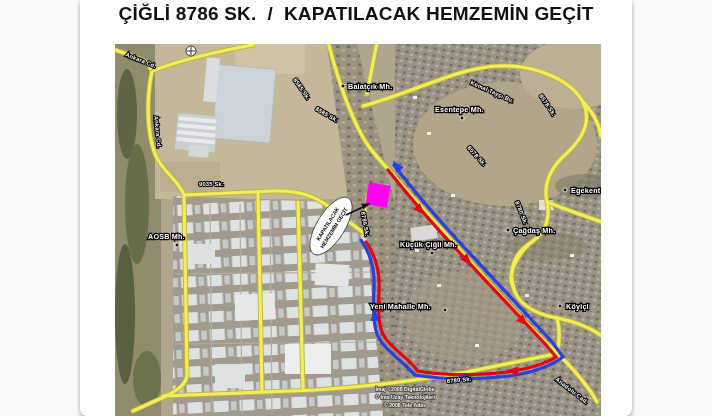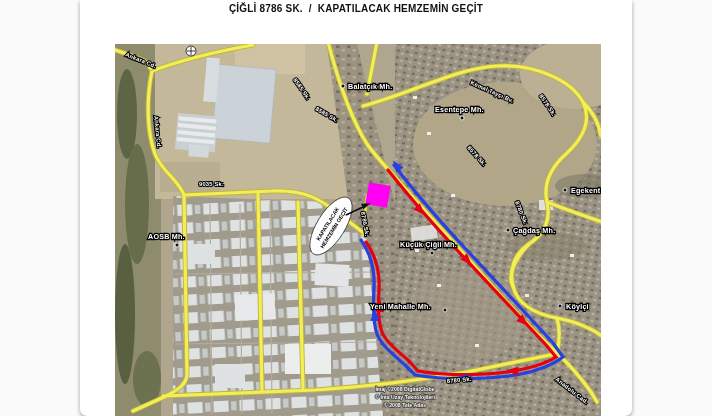--- a/index.html
+++ b/index.html
@@ -1,20 +1,20 @@
 <!DOCTYPE html>
 <html><head>
 <meta charset="utf-8">
 <style>
   html,body{margin:0;padding:0;background:#fafafa;font-family:"Liberation Sans",sans-serif;}
   .stage{position:relative;width:712px;height:416px;overflow:hidden;background:#fafafa;}
   .card{position:absolute;left:80px;top:0;width:552px;height:416px;background:#ffffff;
         border-radius:0 0 7px 7px;box-shadow:0 2px 4px rgba(0,0,0,.35);overflow:hidden;}
   .title{position:absolute;left:0;top:3px;width:100%;text-align:center;
-         font-size:10px;font-weight:bold;color:#111;letter-spacing:.2px;white-space:pre;}
+         font-size:19px;font-weight:bold;color:#111;letter-spacing:.2px;white-space:pre;}
   .map{position:absolute;left:35px;top:44px;width:486px;height:372px;overflow:hidden;}
   svg{display:block}
   .nbh{font-size:7.2px;font-weight:bold;fill:#fff;stroke:#000;stroke-width:2.6px;paint-order:stroke;letter-spacing:.2px}
   .str{font-size:5.8px;font-weight:bold;fill:#fff;stroke:#000;stroke-width:2.2px;paint-order:stroke;letter-spacing:.2px}
   .crd{font-size:5.2px;font-weight:bold;fill:#fff;stroke:#3a3a3a;stroke-width:1.5px;paint-order:stroke;opacity:.95}
   .cal{font-size:5.4px;font-weight:bold;fill:#000;text-anchor:middle}
 </style>
 </head>
 <body>
 

